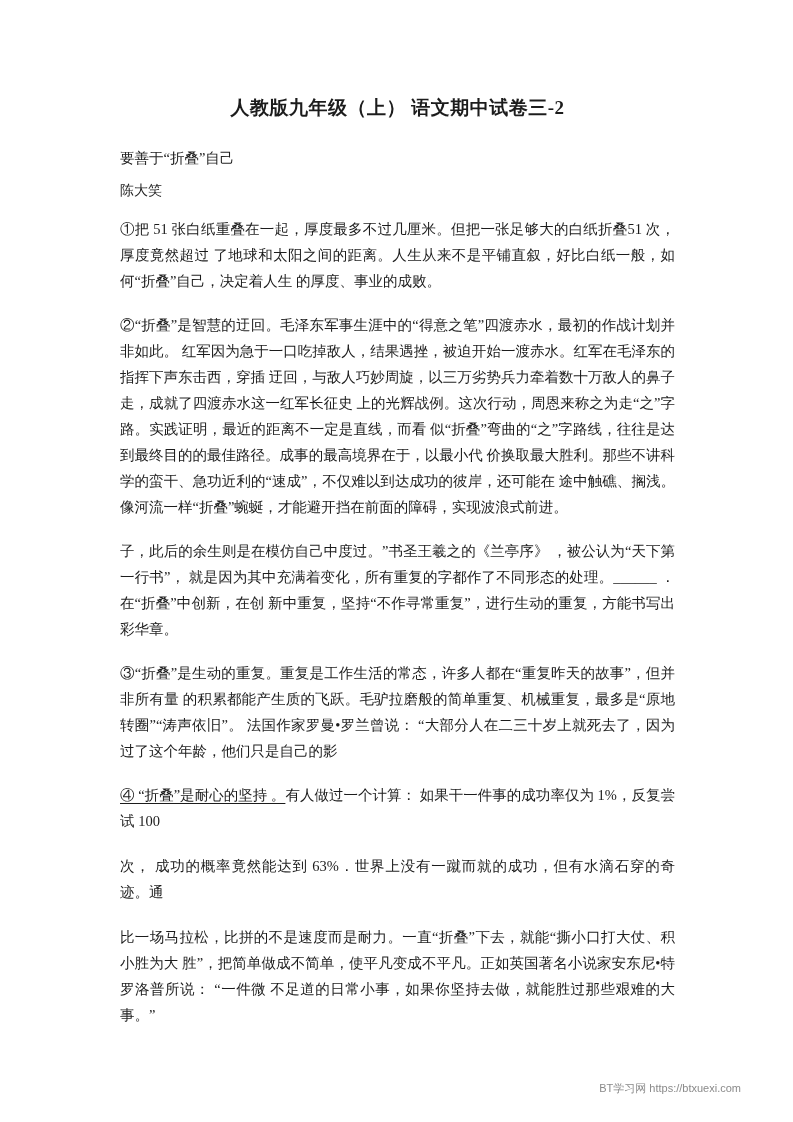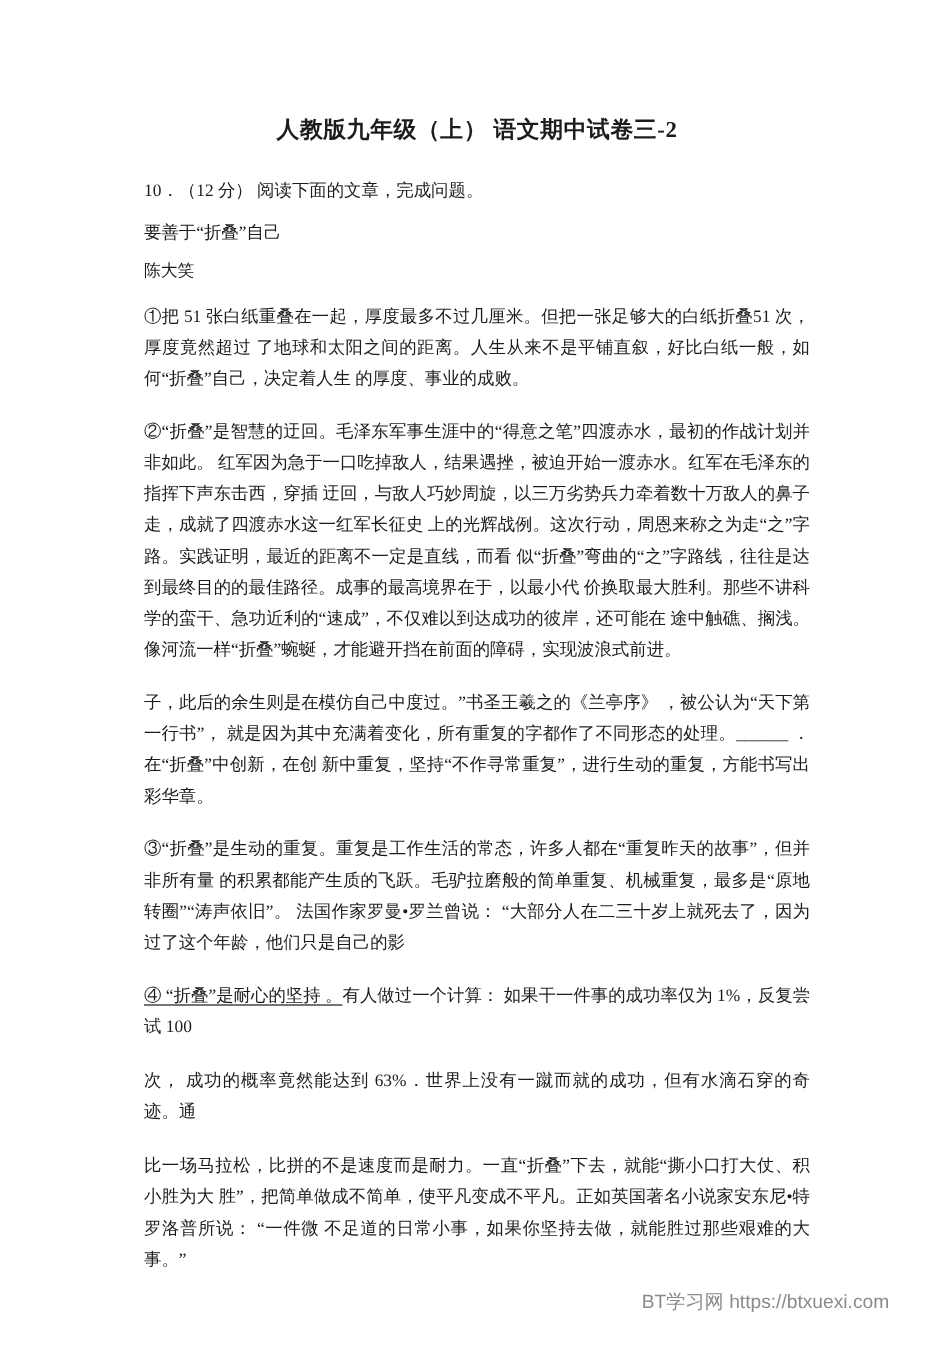--- a/index.html
+++ b/index.html
@@ -57,33 +57,32 @@
     margin-bottom: 19px;
   }
   .underline {
     text-decoration: underline;
     text-underline-offset: 3px;
   }
   .footer {
     position: absolute;
     right: 52px;
     bottom: 26px;
-    font-size: 16px;
+    font-size: 11px;
     color: #8a8a8a;
     font-family: "Liberation Sans", "DejaVu Sans", sans-serif;
   }
 </style>
 </head>
 <body>
 
 <div class="page">
 
   <h1 class="doc-title">人教版九年级（上） 语文期中试卷三-2</h1>
 
-  <p class="question">10．（12 分）  阅读下面的文章，完成问题。</p>
 
   <p class="center article-title">要善于“折叠”自己</p>
 
   <p class="center article-author">陈大笑</p>
 
   <p class="body-p">①把 51 张白纸重叠在一起，厚度最多不过几厘米。但把一张足够大的白纸折叠51 次，厚度竟然超过 了地球和太阳之间的距离。人生从来不是平铺直叙，好比白纸一般，如何“折叠”自己，决定着人生 的厚度、事业的成败。</p>
 
   <p class="body-p">②“折叠”是智慧的迂回。毛泽东军事生涯中的“得意之笔”四渡赤水，最初的作战计划并非如此。  红军因为急于一口吃掉敌人，结果遇挫，被迫开始一渡赤水。红军在毛泽东的指挥下声东击西，穿插  迂回，与敌人巧妙周旋，以三万劣势兵力牵着数十万敌人的鼻子走，成就了四渡赤水这一红军长征史  上的光辉战例。这次行动，周恩来称之为走“之”字路。实践证明，最近的距离不一定是直线，而看  似“折叠”弯曲的“之”字路线，往往是达到最终目的的最佳路径。成事的最高境界在于，以最小代  价换取最大胜利。那些不讲科学的蛮干、急功近利的“速成”，不仅难以到达成功的彼岸，还可能在  途中触礁、搁浅。像河流一样“折叠”蜿蜒，才能避开挡在前面的障碍，实现波浪式前进。</p>
 
   <p class="body-p">子，此后的余生则是在模仿自己中度过。”书圣王羲之的《兰亭序》 ，被公认为“天下第一行书”，  就是因为其中充满着变化，所有重复的字都作了不同形态的处理。______ ．在“折叠”中创新，在创  新中重复，坚持“不作寻常重复”，进行生动的重复，方能书写出彩华章。</p>

